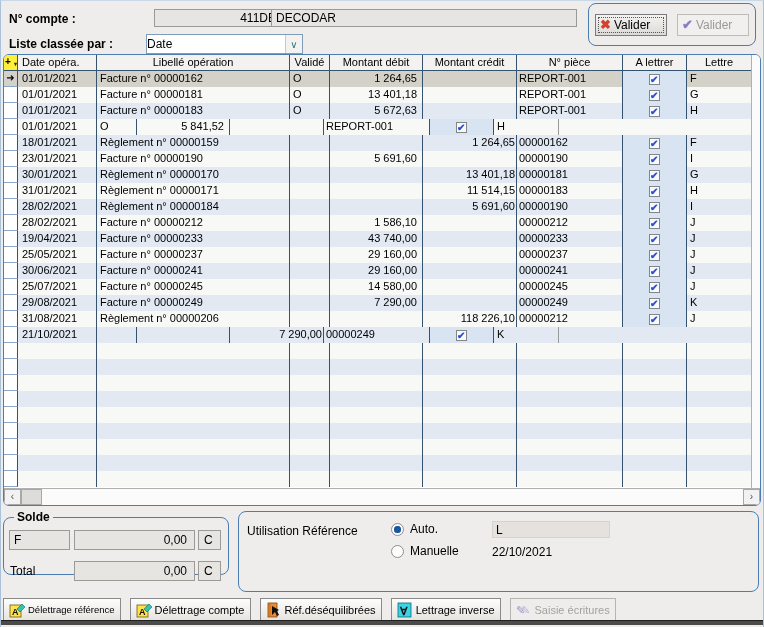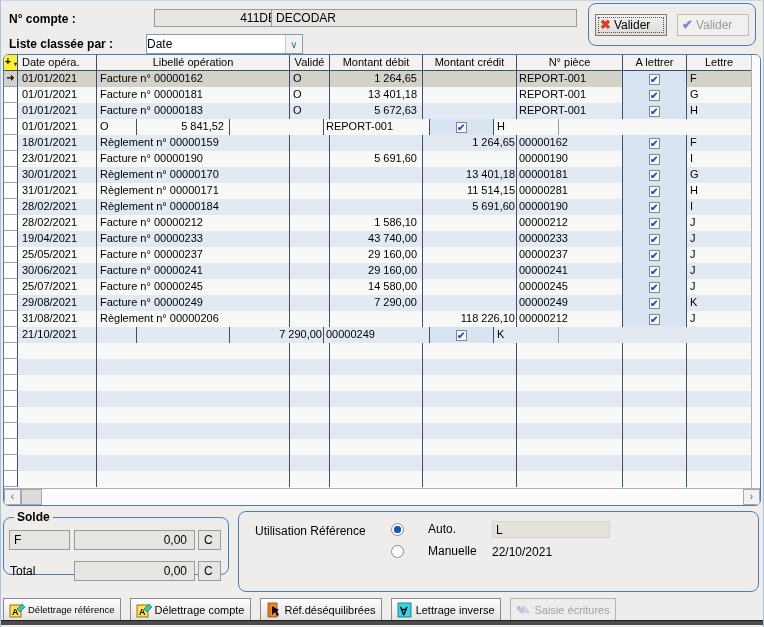--- a/index.html
+++ b/index.html
@@ -69,22 +69,22 @@
   .sc-thumb { width:21px; height:16px; background:#dddcda; border:1px solid #a8a8a8; }
   .sc-track { flex:1; }
 
   
   .groupbox { position:absolute; border:1px solid #4c7cb0; border-radius:8px; }
   .gb-title { position:absolute; top:-8px; left:10px; background:#efedeb; padding:0 3px; font-weight:bold; }
   #solde-group { left:2px; top:516px; width:226px; height:58px;text-decoration:underline; }
   .s-field { position:absolute; height:20px; background:#e7e5e2; border:1px solid #9c9a96;
              font-size:12px; line-height:18px; }
   #ref-group { left:237px; top:510px; width:521px; height:81px; }
-  .ref-title { position:absolute; left:8px; top:12px; font-size:12px;margin-left:8px; }
-  .radio-row { position:absolute; display:flex; align-items:center; gap:24px; }
+  .ref-title { position:absolute; left:8px; top:12px; font-size:12px; }
+  .radio-row { position:absolute; display:flex; align-items:center; gap:6px; }
   .radio { width:13px; height:13px; border-radius:50%; border:1px solid #8e8e8e; background:#fdfdfd; position:relative; }
   .radio.on::after { content:''; position:absolute; inset:2px; border-radius:50%; background:#1558a8; box-shadow:inset 0 0 1px #0a3a70; }
   .auto-field { position:absolute; left:253px; top:9px; width:118px; height:17px; background:#e5e2de;
                 border:1px solid #d6d3ce; padding:0 3px; line-height:16px; font-size:12px; }
   .manual-date { position:absolute; left:253px; top:33px; font-size:12px; }
 
   
   .footer { position:absolute; left:2px; top:597px; height:23px; display:flex; }
   .fbtn { height:23px; display:flex; align-items:center; gap:3px; padding:0 5px;
           border:1px solid #8a8a8a; background:linear-gradient(#fdfdfd,#e6e4e0);
@@ -238,21 +238,21 @@
           </div>
           <div class="tcell c-ltr">G</div>
         </div>
         <div class="trow white data">
           <div class="tcell c-sel"></div>
           <div class="tcell c-date">31/01/2021</div>
           <div class="tcell c-lib">Règlement n° 00000171</div>
           <div class="tcell c-val"></div>
           <div class="tcell c-deb"></div>
           <div class="tcell c-cre">11 514,15</div>
-          <div class="tcell c-pie">00000281</div>
+          <div class="tcell c-pie">00000183</div>
           <div class="tcell c-chk">
             <span class="cb">
               <span class="mark">✔</span>
             </span>
           </div>
           <div class="tcell c-ltr">H</div>
         </div>
         <div class="trow blue data">
           <div class="tcell c-sel"></div>
           <div class="tcell c-date">28/02/2021</div>

